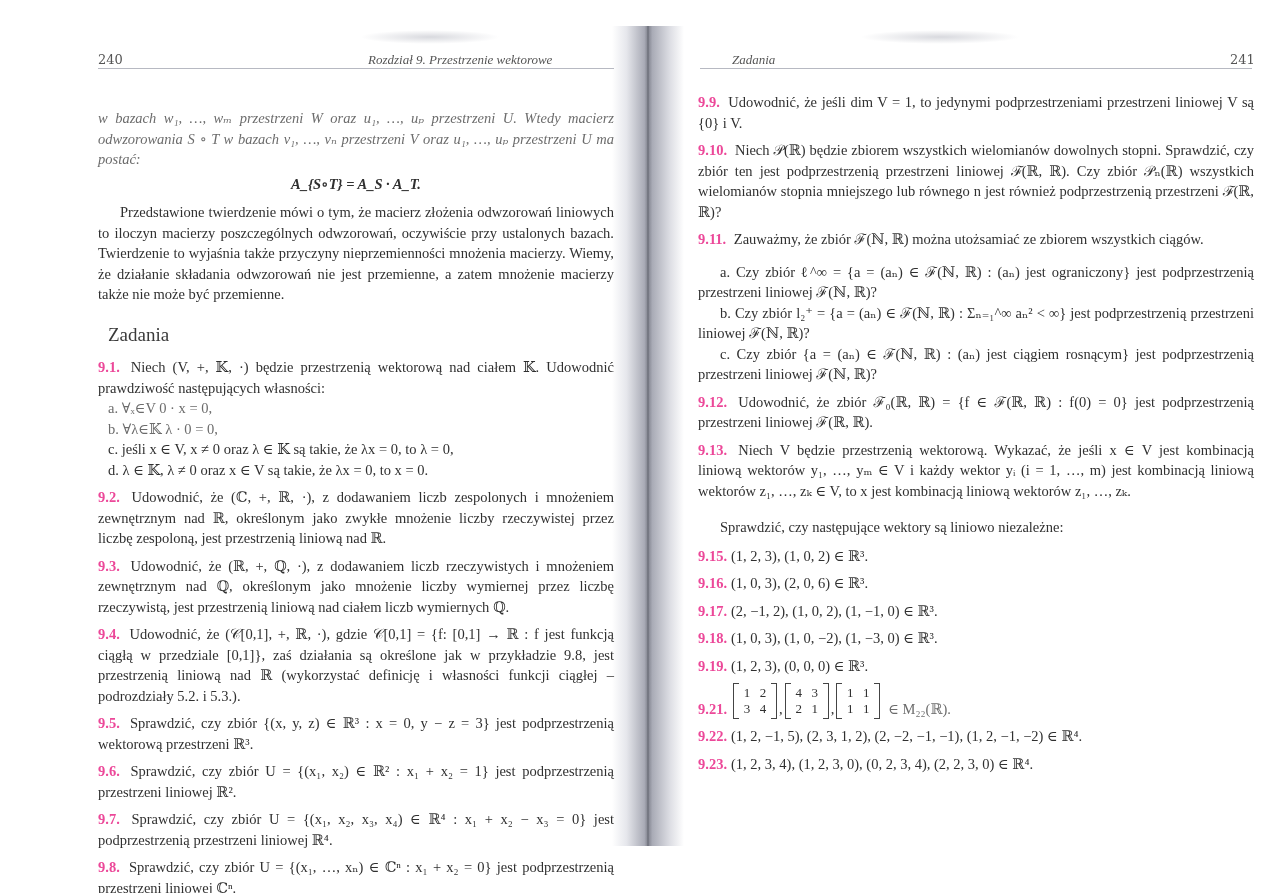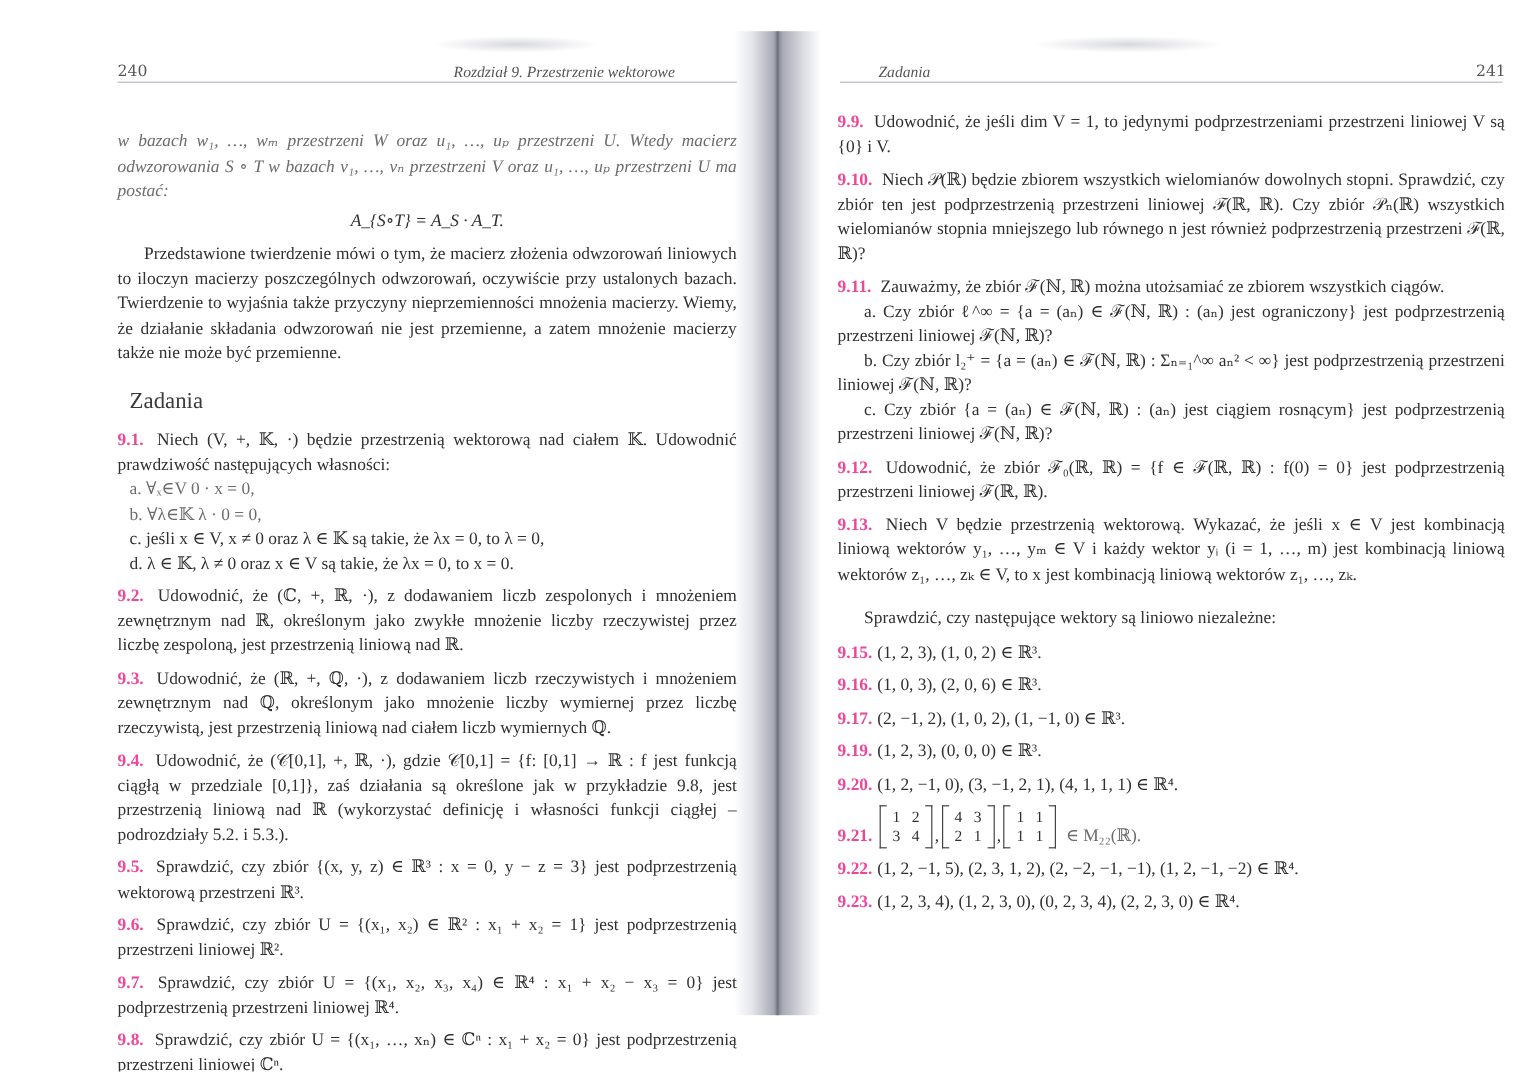--- a/index.html
+++ b/index.html
@@ -21,21 +21,21 @@
     position:absolute; top:52px; font-size:13px; color:#555;
   }
   .rh-rule { position:absolute; top:68px; height:1px; background:#b7b9c2; }
   .italic { font-style:italic; font-family:"Liberation Serif","DejaVu Serif",serif; }
   .text {
     position:absolute; font-family:"Liberation Serif","DejaVu Serif",serif;
     font-size:14.5px; line-height:20.5px; text-align:justify; color:#303030;
   }
   .para { margin:0; }
   .indent { text-indent:22px; }
-  .formula { text-align:center; margin:4px 0 8px; font-style:italic; }
+  .formula { text-align:center; margin:4px 0 8px; font-style:italic;font-weight:bold; }
   .section-title { font-size:19px; margin:20px 0 12px 10px; color:#3a3a3a; }
   .ex { margin:0 0 7px 0; }
   .ex-num { font-weight:bold; color:#ec4899; margin-right:4px; }
   .sub { padding-left:10px; margin:0; }
   .faint { color:#6c6c6c; }
   .matrix { display:inline-flex; align-items:center; vertical-align:middle; margin:0 2px; }
   .mbr { display:inline-block; width:5px; height:34px; border:1px solid #444; }
   .mbr.l { border-right:none; }
   .mbr.r { border-left:none; }
   .mgrid { display:inline-grid; grid-template-columns:16px 16px; line-height:16px; font-size:13px; text-align:center; }
@@ -43,21 +43,21 @@
 </head>
 <body>
 
 <div class="gutter"></div>
 <div class="gutter-line"></div>
 <div class="top-shadow" style="left:360px;width:140px;"></div>
 <div class="top-shadow" style="left:860px;width:160px;"></div>
 
 <div class="page page-left">
   <div class="running-head" style="left:98px;">240</div>
-  <div class="running-head italic" style="left:378px;">Rozdział 9.  Przestrzenie wektorowe</div>
+  <div class="running-head italic" style="left:368px;">Rozdział 9.  Przestrzenie wektorowe</div>
   <div class="rh-rule" style="left:98px;width:516px;"></div>
 
   <div class="text" style="left:98px;top:92px;width:516px;margin-top:16px;">
     <p class="para italic faint">w bazach w₁, …, wₘ przestrzeni W oraz u₁, …, uₚ przestrzeni U. Wtedy macierz odwzorowania S ∘ T w bazach v₁, …, vₙ przestrzeni V oraz u₁, …, uₚ przestrzeni U ma postać:</p>
     <p class="para formula">A_{S∘T} = A_S · A_T.</p>
     <p class="para indent">Przedstawione twierdzenie mówi o tym, że macierz złożenia odwzorowań liniowych to iloczyn macierzy poszczególnych odwzorowań, oczywiście przy ustalonych bazach. Twierdzenie to wyjaśnia także przyczyny nieprzemienności mnożenia macierzy. Wiemy, że działanie składania odwzorowań nie jest przemienne, a zatem mnożenie macierzy także nie może być przemienne.</p>
     <div class="section-title">Zadania</div>
 
     <div class="ex">
       <span class="ex-num">9.1.</span>
@@ -108,40 +108,40 @@
       <span class="ex-num">9.9.</span>
       <span>Udowodnić, że jeśli dim V = 1, to jedynymi podprzestrzeniami przestrzeni liniowej V są {0} i V.</span>
     </div>
     <div class="ex">
       <span class="ex-num">9.10.</span>
       <span>Niech 𝒫(ℝ) będzie zbiorem wszystkich wielomianów dowolnych stopni. Sprawdzić, czy zbiór ten jest podprzestrzenią przestrzeni liniowej ℱ(ℝ, ℝ). Czy zbiór 𝒫ₙ(ℝ) wszystkich wielomianów stopnia mniejszego lub równego n jest również podprzestrzenią przestrzeni ℱ(ℝ, ℝ)?</span>
     </div>
     <div class="ex">
       <span class="ex-num">9.11.</span>
       <span>Zauważmy, że zbiór ℱ(ℕ, ℝ) można utożsamiać ze zbiorem wszystkich ciągów.</span>
-      <p class="sub indent" style="padding-left:0;">a. Czy zbiór ℓ^∞ = {a = (aₙ) ∈ ℱ(ℕ, ℝ) : (aₙ) jest ograniczony} jest podprzestrzenią przestrzeni liniowej ℱ(ℕ, ℝ)?</p>
+      <p class="sub indent" style="padding-left:0;margin-top:12px;">a. Czy zbiór ℓ^∞ = {a = (aₙ) ∈ ℱ(ℕ, ℝ) : (aₙ) jest ograniczony} jest podprzestrzenią przestrzeni liniowej ℱ(ℕ, ℝ)?</p>
       <p class="sub indent" style="padding-left:0;">b. Czy zbiór l₂⁺ = {a = (aₙ) ∈ ℱ(ℕ, ℝ) : Σₙ₌₁^∞ aₙ² &lt; ∞} jest podprzestrzenią przestrzeni liniowej ℱ(ℕ, ℝ)?</p>
       <p class="sub indent" style="padding-left:0;">c. Czy zbiór {a = (aₙ) ∈ ℱ(ℕ, ℝ) : (aₙ) jest ciągiem rosnącym} jest podprzestrzenią przestrzeni liniowej ℱ(ℕ, ℝ)?</p>
     </div>
     <div class="ex">
       <span class="ex-num">9.12.</span>
       <span>Udowodnić, że zbiór ℱ₀(ℝ, ℝ) = {f ∈ ℱ(ℝ, ℝ) : f(0) = 0} jest podprzestrzenią przestrzeni liniowej ℱ(ℝ, ℝ).</span>
     </div>
     <div class="ex">
       <span class="ex-num">9.13.</span>
       <span>Niech V będzie przestrzenią wektorową. Wykazać, że jeśli x ∈ V jest kombinacją liniową wektorów y₁, …, yₘ ∈ V i każdy wektor yᵢ (i = 1, …, m) jest kombinacją liniową wektorów z₁, …, zₖ ∈ V, to x jest kombinacją liniową wektorów z₁, …, zₖ.</span>
     </div>
 
     <p class="para indent" style="margin:16px 0 8px;">Sprawdzić, czy następujące wektory są liniowo niezależne:</p>
 
     <div class="ex"><span class="ex-num">9.15.</span><span>(1, 2, 3), (1, 0, 2) ∈ ℝ³.</span></div>
     <div class="ex"><span class="ex-num">9.16.</span><span>(1, 0, 3), (2, 0, 6) ∈ ℝ³.</span></div>
     <div class="ex"><span class="ex-num">9.17.</span><span>(2, −1, 2), (1, 0, 2), (1, −1, 0) ∈ ℝ³.</span></div>
+    <div class="ex"><span class="ex-num">9.18.</span><span>(1, 0, 3), (1, 0, −2), (1, −3, 0) ∈ ℝ³.</span></div>
     <div class="ex"><span class="ex-num">9.19.</span><span>(1, 2, 3), (0, 0, 0) ∈ ℝ³.</span></div>
-    <div class="ex"><span class="ex-num">9.20.</span><span>(1, 2, −1, 0), (3, −1, 2, 1), (4, 1, 1, 1) ∈ ℝ⁴.</span></div>
 
     <div class="ex" style="display:flex;align-items:flex-end;">
       <span class="ex-num">9.21.</span>
       <span class="matrix">
         <span class="mbr l"></span>
         <span class="mgrid">
           <span>1</span>
           <span>2</span>
           <span>3</span>
           <span>4</span>

